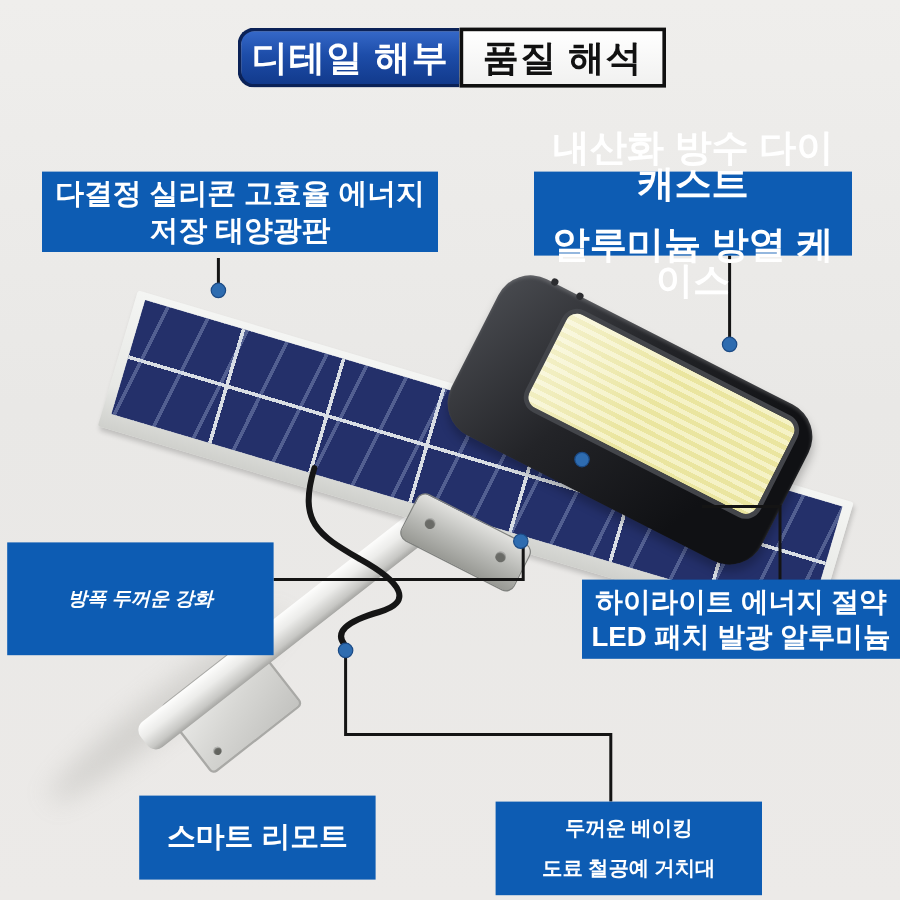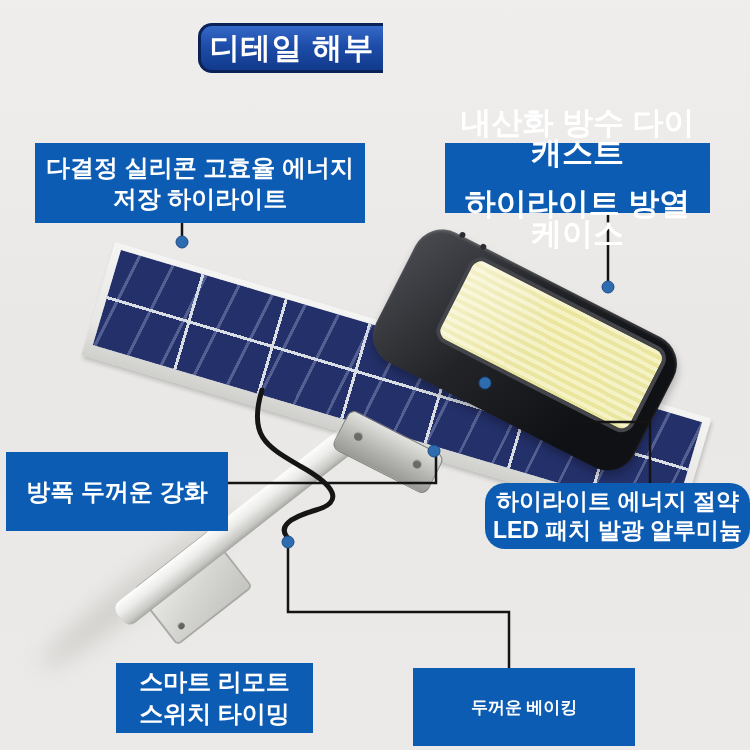--- a/index.html
+++ b/index.html
@@ -13,24 +13,24 @@
               font-size:30px;letter-spacing:1px;white-space:nowrap;}
   #banner-left{width:182px;color:#ffffff;background:linear-gradient(180deg,#3568c8 0%,#1d4da9 45%,#123a8c 100%);
                border:3px solid #0b2257;border-right:none;border-radius:14px 0 0 14px;}
   #banner-right{width:166px;color:#111111;background:linear-gradient(180deg,#ffffff 0%,#f1f1f0 100%);
                 border:3px solid #101010;}
 
   
   .lb{position:absolute;background:var(--label_bg,#0d5cb3);color:#ffffff;font-weight:bold;
       text-align:center;display:flex;flex-direction:column;justify-content:center;z-index:8;}
   .lb span{display:block;}
-  #lb-tl{left:35px;top:143px;width:330px;height:80px;font-size:24px;line-height:31px;}
+  #lb-tl{left:35px;top:143px;width:330px;height:67px;font-size:24px;line-height:31px;}
   #lb-tr{left:445px;top:143px;width:265px;height:70px;font-size:31px;line-height:30px;gap:21px;}
-  #lb-ml{left:6px;top:452px;width:222px;height:79px;font-size:24px;line-height:33px;}
-  #lb-mr{left:485px;top:483px;width:265px;height:66px;font-size:23px;line-height:29px;border-radius:20px;}
+  #lb-ml{left:6px;top:452px;width:222px;height:94px;font-size:16px;line-height:33px;font-style:italic;}
+  #lb-mr{left:485px;top:483px;width:265px;height:66px;font-size:23px;line-height:29px;}
   #lb-bl{left:116px;top:663px;width:197px;height:70px;font-size:24px;line-height:32px;}
   #lb-br{left:413px;top:668px;width:222px;height:78px;font-size:17px;line-height:33px;font-family:Liberation Serif, serif;}
 
   
   #pole-shadow{position:absolute;left:15px;top:575px;width:250px;height:30px;z-index:1;
                transform:rotate(-38deg);background:#8e8e88;opacity:.28;filter:blur(11px);border-radius:50%;}
   #bracket{position:absolute;left:145px;top:552px;width:92px;height:68px;z-index:2;
            transform:rotate(-38deg);background:linear-gradient(160deg,#f2f2f0 0%,#d6d6d3 55%,#c3c3c0 100%);
            border:2px solid #a9a9a6;border-radius:5px;}
   .screw{position:absolute;width:7px;height:7px;border-radius:50%;background:#63645f;
@@ -114,43 +114,44 @@
 
     <path class="callout" d="M650 483 L650 422 L585 422"></path>
     <circle class="dot" cx="485" cy="383" r="6"></circle>
 
     <path class="callout" d="M288 548 L288 612 L509 612 L509 668"></path>
     <circle class="dot" cx="288" cy="542" r="6"></circle>
   </svg>
 
   <div id="banner">
     <div id="banner-left" class="banner-seg">디테일 해부</div>
+    <div id="banner-right" class="banner-seg">품질 해석</div>
   </div>
 
   <div id="lb-tl" class="lb">
     <span>다결정 실리콘 고효율 에너지</span>
-    <span>저장 하이라이트</span>
+    <span>저장 태양광판</span>
   </div>
 
   <div id="lb-tr" class="lb">
     <span>내산화 방수 다이캐스트</span>
-    <span>하이라이트 방열 케이스</span>
+    <span>알루미늄 방열 케이스</span>
   </div>
 
   <div id="lb-ml" class="lb">
     <span>방폭 두꺼운 강화</span>
   </div>
 
   <div id="lb-mr" class="lb">
     <span>하이라이트 에너지 절약</span>
     <span>LED 패치 발광 알루미늄</span>
   </div>
 
   <div id="lb-bl" class="lb">
     <span>스마트 리모트</span>
-    <span>스위치 타이밍</span>
   </div>
 
   <div id="lb-br" class="lb">
     <span>두꺼운 베이킹</span>
+    <span>도료 철공예 거치대</span>
   </div>
 
 </div>
 
 </body></html>

